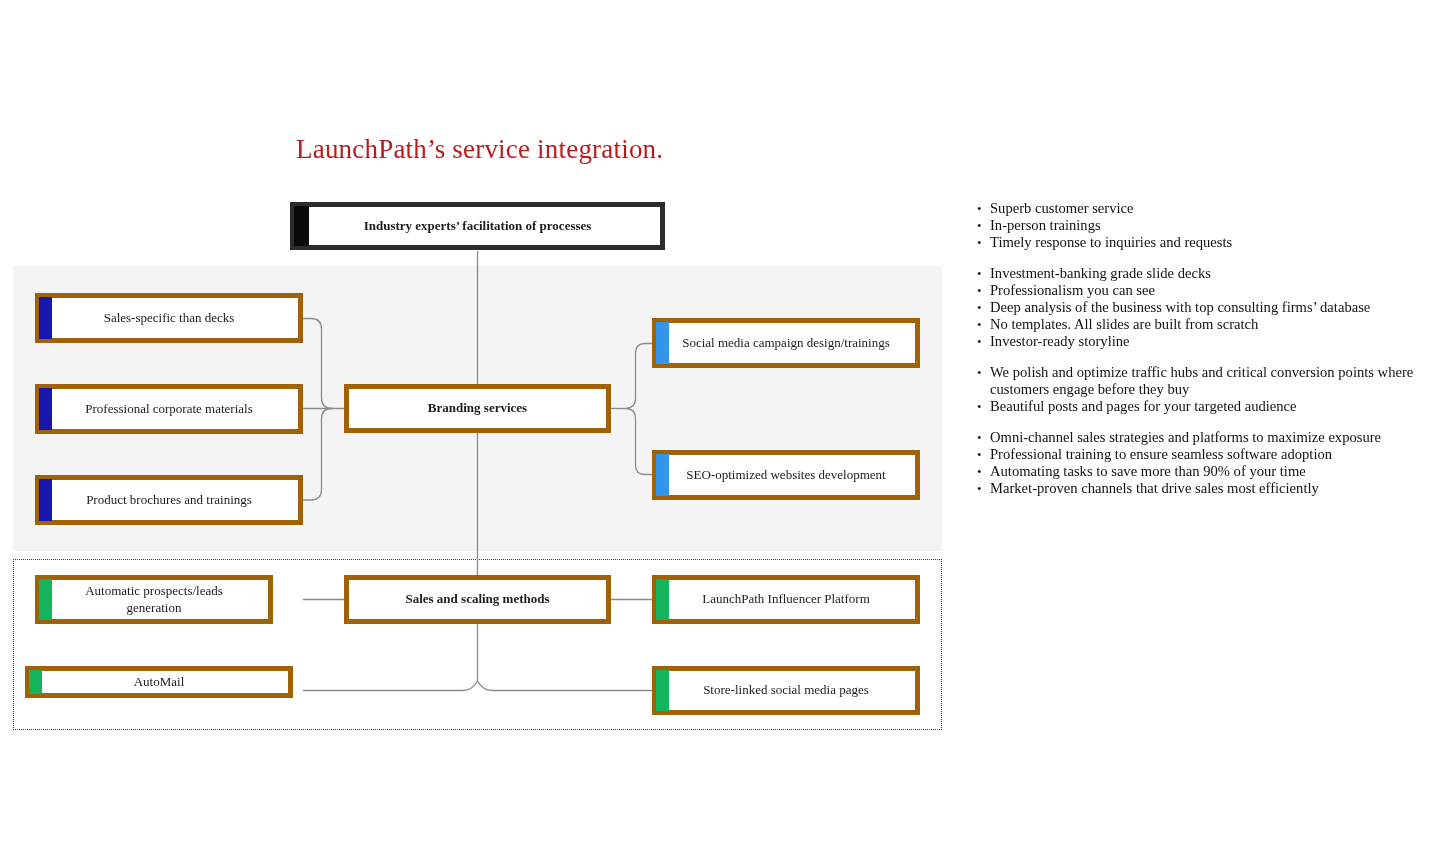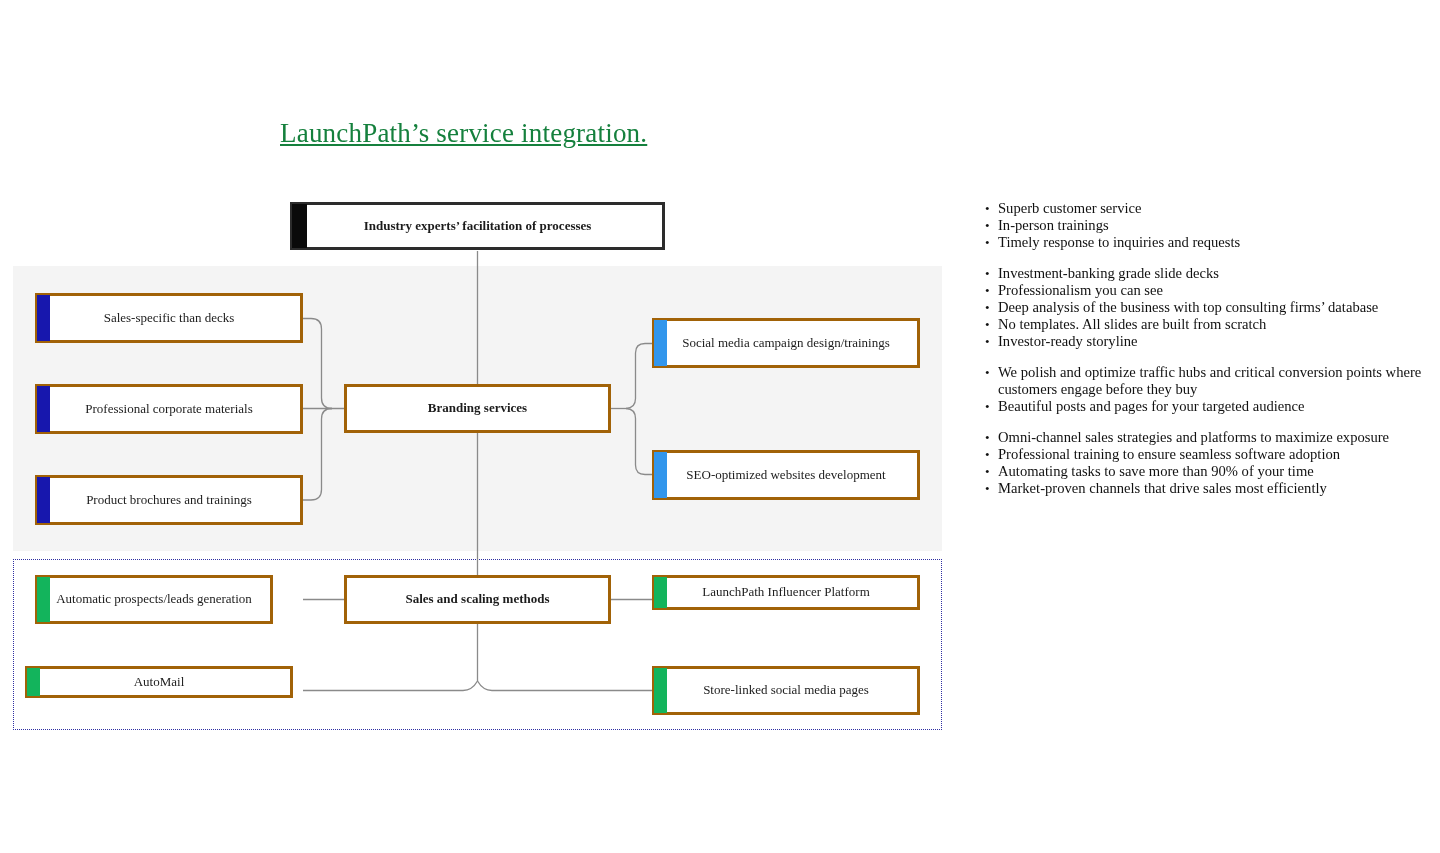--- a/index.html
+++ b/index.html
@@ -1,37 +1,37 @@
 <!DOCTYPE html>
 <html><head>
 <meta charset="utf-8">
 <style>
   html,body{margin:0;padding:0;background:#ffffff;}
   .canvas{
     position:relative;width:1440px;height:853px;overflow:hidden;background:#ffffff;
     font-family:"Liberation Serif","DejaVu Serif",serif;color:#1c1c1c;
   }
   .title{
-    position:absolute;left:280px;top:118px;margin:0;
-    font-size:27px;font-weight:500;letter-spacing:.2px;color:#15803d;text-decoration:underline;
+    position:absolute;left:280px;top:118px;margin:16px;
+    font-size:27px;font-weight:500;letter-spacing:.2px;color:#b91c1c;
   }
   .panel{position:absolute;}
   .panel.gray{left:13px;top:266px;width:929px;height:285px;background:#f4f4f4;}
   .panel.dotted{left:13px;top:559px;width:927px;height:169px;background:#ffffff;border:1.5px dotted #2f2fa2;}
   .connectors{position:absolute;left:0;top:0;}
   .node{
-    position:absolute;background:#ffffff;border:3px solid #a16207;
+    position:absolute;background:#ffffff;border:5px solid #a16207;
     display:flex;align-items:center;justify-content:center;
     font-size:13px;text-align:center;line-height:1.25;padding:0 18px;box-sizing:border-box;
   }
   .node.bold{font-weight:bold;}
   .node .bar{position:absolute;left:-1px;top:-1px;bottom:-1px;width:13px;}
   .node.topbox{border-color:#2c2c2c;}
   .node.topbox .bar{width:15px;}
-  .legend-group{position:absolute;left:952px;width:478px;display:flex;align-items:flex-start;gap:8px;}
+  .legend-group{position:absolute;left:952px;width:478px;display:flex;align-items:flex-start;}
   .legend-group .bar{flex:0 0 13px;margin-right:12px;}
   .legend-group ul{margin:0;padding:0;list-style:none;flex:1;}
   .legend-group li{
     position:relative;padding-left:13px;font-size:14.6px;line-height:17px;color:#111111;
   }
   .legend-group li::before{content:"\2022";position:absolute;left:0;top:0;font-size:13px;}
 </style>
 </head>
 <body>
 
@@ -93,21 +93,21 @@
   </div>
   <div class="node" style="left:25px;top:666px;width:268px;height:32px">
     <span class="bar" style="background: rgb(19, 180, 92);"></span>
     <span class="label">AutoMail</span>
   </div>
 
   <div class="node bold" style="left:344px;top:575px;width:267px;height:49px">
     <span class="label">Sales and scaling methods</span>
   </div>
 
-  <div class="node" style="left:652px;top:575px;width:268px;height:35px">
+  <div class="node" style="left:652px;top:575px;width:268px;height:49px">
     <span class="bar" style="background: rgb(19, 180, 92);"></span>
     <span class="label">LaunchPath Influencer Platform</span>
   </div>
   <div class="node" style="left:652px;top:666px;width:268px;height:49px">
     <span class="bar" style="background: rgb(19, 180, 92);"></span>
     <span class="label">Store-linked social media pages</span>
   </div>
 
   <div class="legend-group" style="top:200px">
     <span class="bar" style="background: rgb(10, 10, 10);"></span>

